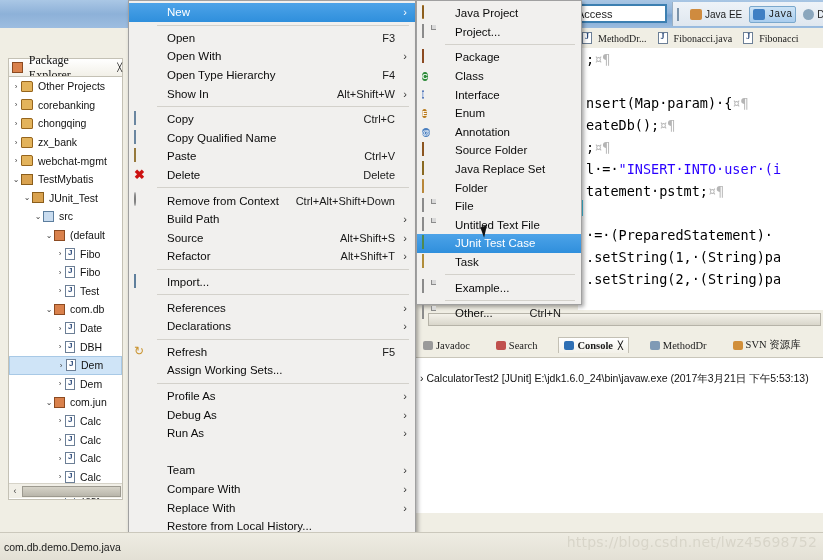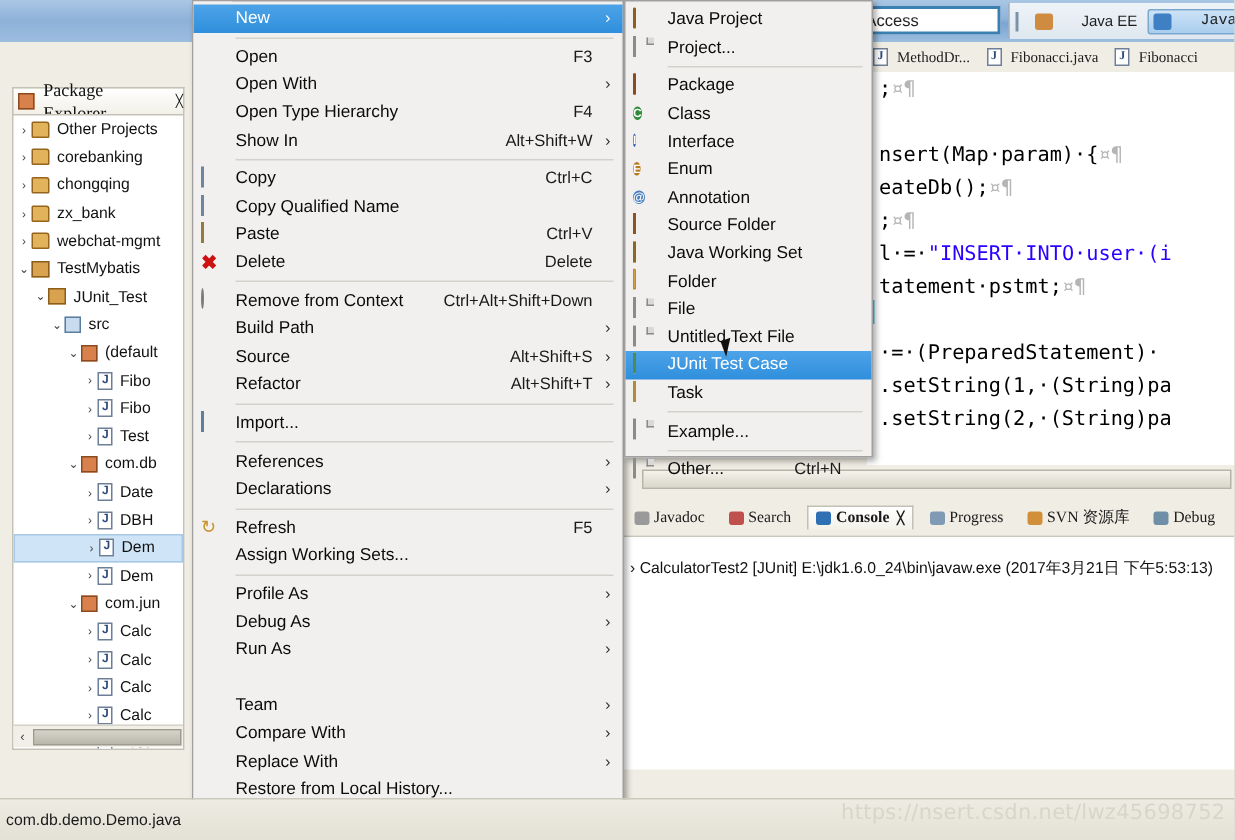--- a/index.html
+++ b/index.html
@@ -33,21 +33,21 @@
     background: #ffffff; border: 2px solid #3c7fb1;
     font-size: 11px; color: #222; padding: 2px 4px; line-height: 13px;
   }
   .persp-bar {
     position: absolute; left: 672px; top: 2px; width: 151px; height: 24px;
     background: linear-gradient(180deg,#eef3f8 0%, #dfe7ef 100%);
     border-left: 1px solid #9ab0c4;
     display: flex; align-items: center; gap: 4px; padding-left: 4px;
   }
   .persp-btn {
-    display: flex; align-items: flex-end; gap: 19px;
+    display: flex; align-items: flex-end; gap: 3px;
     font-size: 10px; color: #1b1b1b; padding: 2px 3px; white-space: nowrap;
   }
   .persp-btn.active {
     background: linear-gradient(180deg,#cde3f6 0%, #a9cdee 100%);
     border: 1px solid #7aa8cd; border-radius: 2px; font-family: Liberation Mono, monospace;
   }
   .persp-sep { width:1px; height:16px; background:#b6c3ce; }
 
   
   .editor-tabs {
@@ -79,21 +79,21 @@
     position: absolute; left: 415px; top: 310px; width: 408px; height: 228px;
     background: #f0eee4;
   }
   .console-sash {
     position: absolute; left: 428px; top: 313px; width: 393px; height: 13px;
     background: linear-gradient(180deg,#f4f2ea,#d9d6cb);
     border: 1px solid #b6b3a8;
   }
   .console-tabs {
     position: absolute; left: 418px; top: 334px; width: 405px; height: 22px;
-    display: flex; align-items: center; gap: 6px;
+    display: flex; align-items: center; gap: 16px;
     font-family: "Liberation Serif", serif; font-size: 10.5px; color: #1a1a1a;
     white-space: nowrap; overflow: hidden;
   }
   .ctab { display: flex; align-items: center; gap: 3px; padding: 2px 5px; }
   .ctab.active {
     background: linear-gradient(180deg,#ffffff 0%, #f3f1e9 100%);
     border: 1px solid #c3c0b4; border-bottom: none;
     font-weight: bold;
   }
   .console-body {
@@ -157,21 +157,21 @@
     border: 1px solid #a0a0a0;
     box-shadow: 2px 2px 4px rgba(0,0,0,0.35);
     font-size: 11.5px; color: #0b0b0b;
   }
   .ctxmenu .gutter {
     position: absolute; left: 0; top: 0; width: 26px; height: 100%;
     background: #f1f0ee;
   }
   .mi {
     position: relative; height: 18.6px; display: flex; align-items: center;
-    padding-left: 28px; padding-right: 8px; white-space: nowrap;
+    padding-left: 38px; padding-right: 8px; white-space: nowrap;
   }
   .mi .ic { position: absolute; left: 5px; top: 2px; width: 16px; height: 15px; }
   .mi .label { flex: 1; }
   .mi .accel { color: #1a1a1a; font-size: 11px; padding-right: 2px; }
   .mi .arrow { width: 10px; text-align: right; font-size: 11px; color: #333; }
   .mi.hl {
     background: linear-gradient(180deg,#4da3e8 0%, #2f8fdc 100%);
     color: #fff;
   }
   .mi.hl .arrow { color: #fff; }
@@ -419,21 +419,21 @@
         <span style="display: inline-block; width: 10px; height: 9px; border-radius: 2px; background: rgb(192, 80, 77);"></span>
         <span>Search</span>
       </div>
       <div class="ctab active">
         <span style="display: inline-block; width: 10px; height: 9px; border-radius: 2px; background: rgb(47, 111, 180);"></span>
         <span>Console</span>
         <span style="font-size: 8px; margin-left: 2px;">╳</span>
       </div>
       <div class="ctab">
         <span style="display: inline-block; width: 10px; height: 9px; border-radius: 2px; background: rgb(127, 154, 181);"></span>
-        <span>Progress</span>
+        <span>MethodDr</span>
       </div>
       <div class="ctab">
         <span style="display: inline-block; width: 10px; height: 9px; border-radius: 2px; background: rgb(209, 143, 58);"></span>
         <span>SVN 资源库</span>
       </div>
       <div class="ctab">
         <span style="display: inline-block; width: 10px; height: 9px; border-radius: 2px; background: rgb(111, 143, 168);"></span>
         <span>Debug</span>
       </div>
       <div class="ctab">
@@ -642,21 +642,21 @@
           <span class="label">Annotation</span>
           <span class="arrow"></span>
         </div>
         <div class="mi">
           <span class="ic"><span class="ico"><span class="ico-srcf"></span></span></span>
           <span class="label">Source Folder</span>
           <span class="arrow"></span>
         </div>
         <div class="mi">
           <span class="ic"><span class="ico"><span class="ico-jwset"></span></span></span>
-          <span class="label">Java Working Set</span>
+          <span class="label">Java Replace Set</span>
           <span class="arrow"></span>
         </div>
         <div class="mi">
           <span class="ic"><span class="ico"><span class="ico-folder"></span></span></span>
           <span class="label">Folder</span>
           <span class="arrow"></span>
         </div>
         <div class="mi">
           <span class="ic"><span class="ico"><span class="ico-doc"></span></span></span>
           <span class="label">File</span>
@@ -693,15 +693,15 @@
       </div>
   </div>
 
   <div style="position:absolute;left:482px;top:226px;width:0;height:0;
               border-left:7px solid #111;border-bottom:11px solid transparent;
               transform:rotate(-20deg);"></div>
 
   <div class="statusbar">
     <span>com.db.demo.Demo.java</span>
   </div>
-  <div class="watermark">https://nsert.csdn.net/lwz45698752</div>
+  <div class="watermark">https://blog.csdn.net/lwz45698752</div>
 
 </div>
 
 </body></html>

